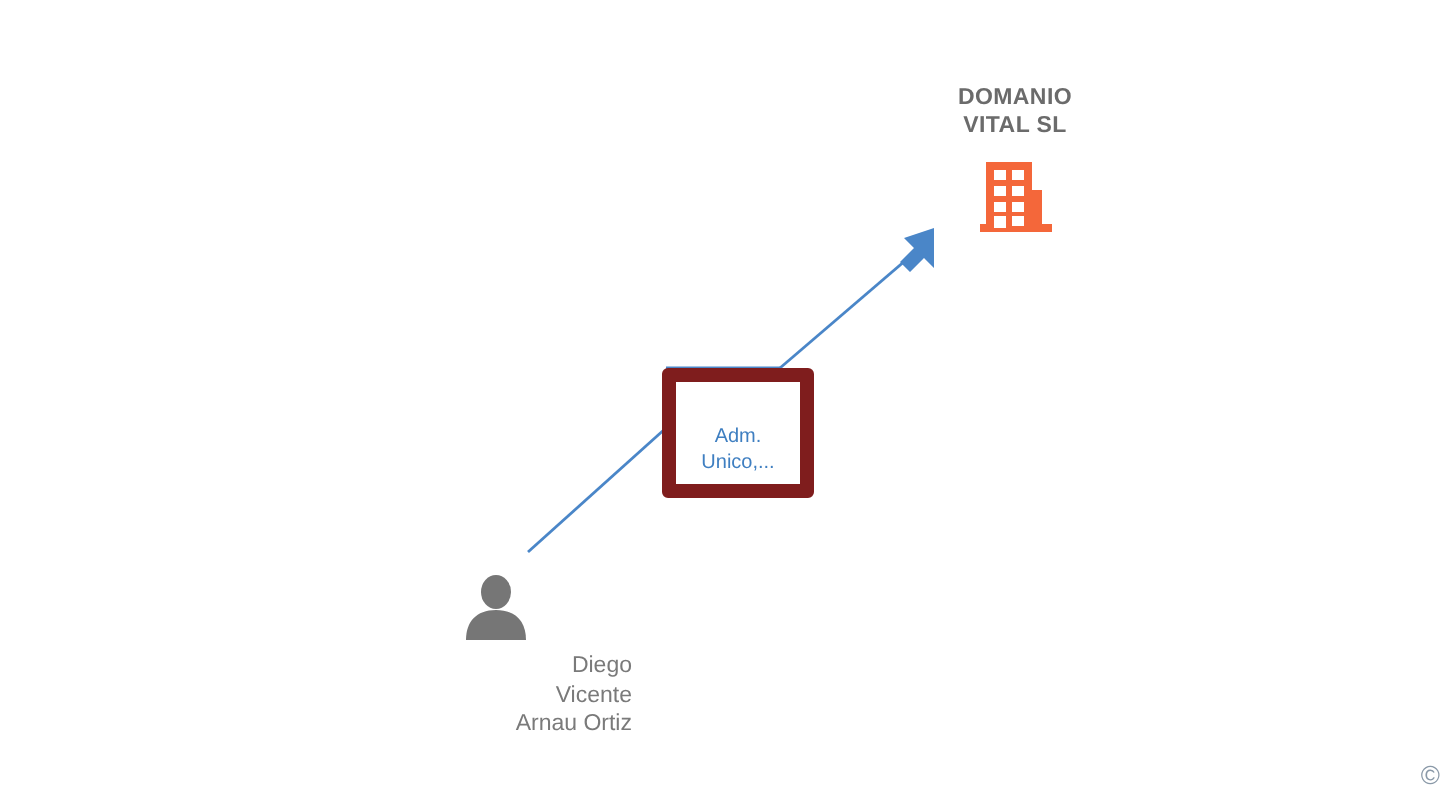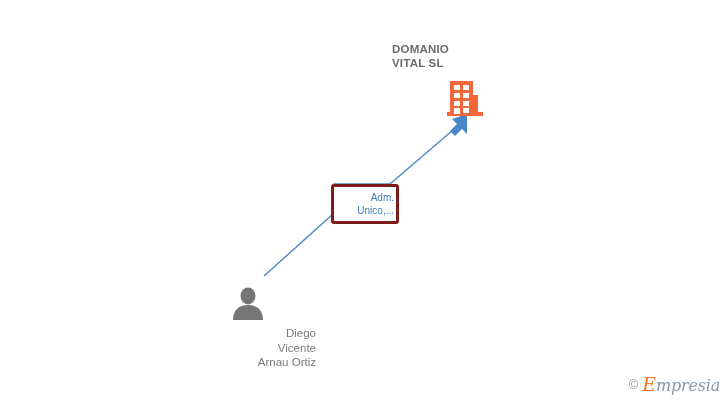--- a/index.html
+++ b/index.html
@@ -25,23 +25,24 @@
     position: absolute;
     left: 0;
     top: 0;
     width: 728px;
     height: 400px;
   }
 
   
   #company-node {
     position: absolute;
-    left: 392px;
+    left: 435px;
     top: 42px;
     width: 145px;
+    text-align: center;
   }
   #company-name {
     font-size: 11.5px;
     font-weight: bold;
     color: #6b6b6b;
     line-height: 14px;
     letter-spacing: 0.2px;
     white-space: pre-line;
   }
   #company-icon-wrap {
@@ -73,26 +74,26 @@
     line-height: 14.5px;
     white-space: pre-line;
   }
 
   
   #relation-label {
     position: absolute;
     left: 331px;
     top: 184px;
     width: 58px;
-    padding: 4px 2px 4px 2px;
+    padding: 21px 2px 4px 2px;
     box-sizing: content-box;
     background: #ffffff;
-    border: 3px solid #7f1d1d;
+    border: 7px solid #7f1d1d;
     border-radius: 3px;
-    text-align: right;
+    text-align: center;
     font-size: 10px;
     color: #3f7fc1;
     line-height: 13px;
     white-space: pre-line;
   }
 
   
   #watermark {
     position: absolute;
     right: 8px;
@@ -174,16 +175,15 @@
         <path d="M18 19 C 8 19, 3 25, 3 34 L 33 34 C 33 25, 28 19, 18 19 Z" fill="#767676"></path>
       </svg>
     </div>
     <div id="person-name">Diego
 Vicente
 Arnau Ortiz</div>
   </div>
 
   <div id="watermark">
     <span id="watermark-copyright">©</span>
-    <span id="watermark-text"><span class="cap">E</span><span>mpresia</span></span>
   </div>
 
 </div>
 
 </body></html>

